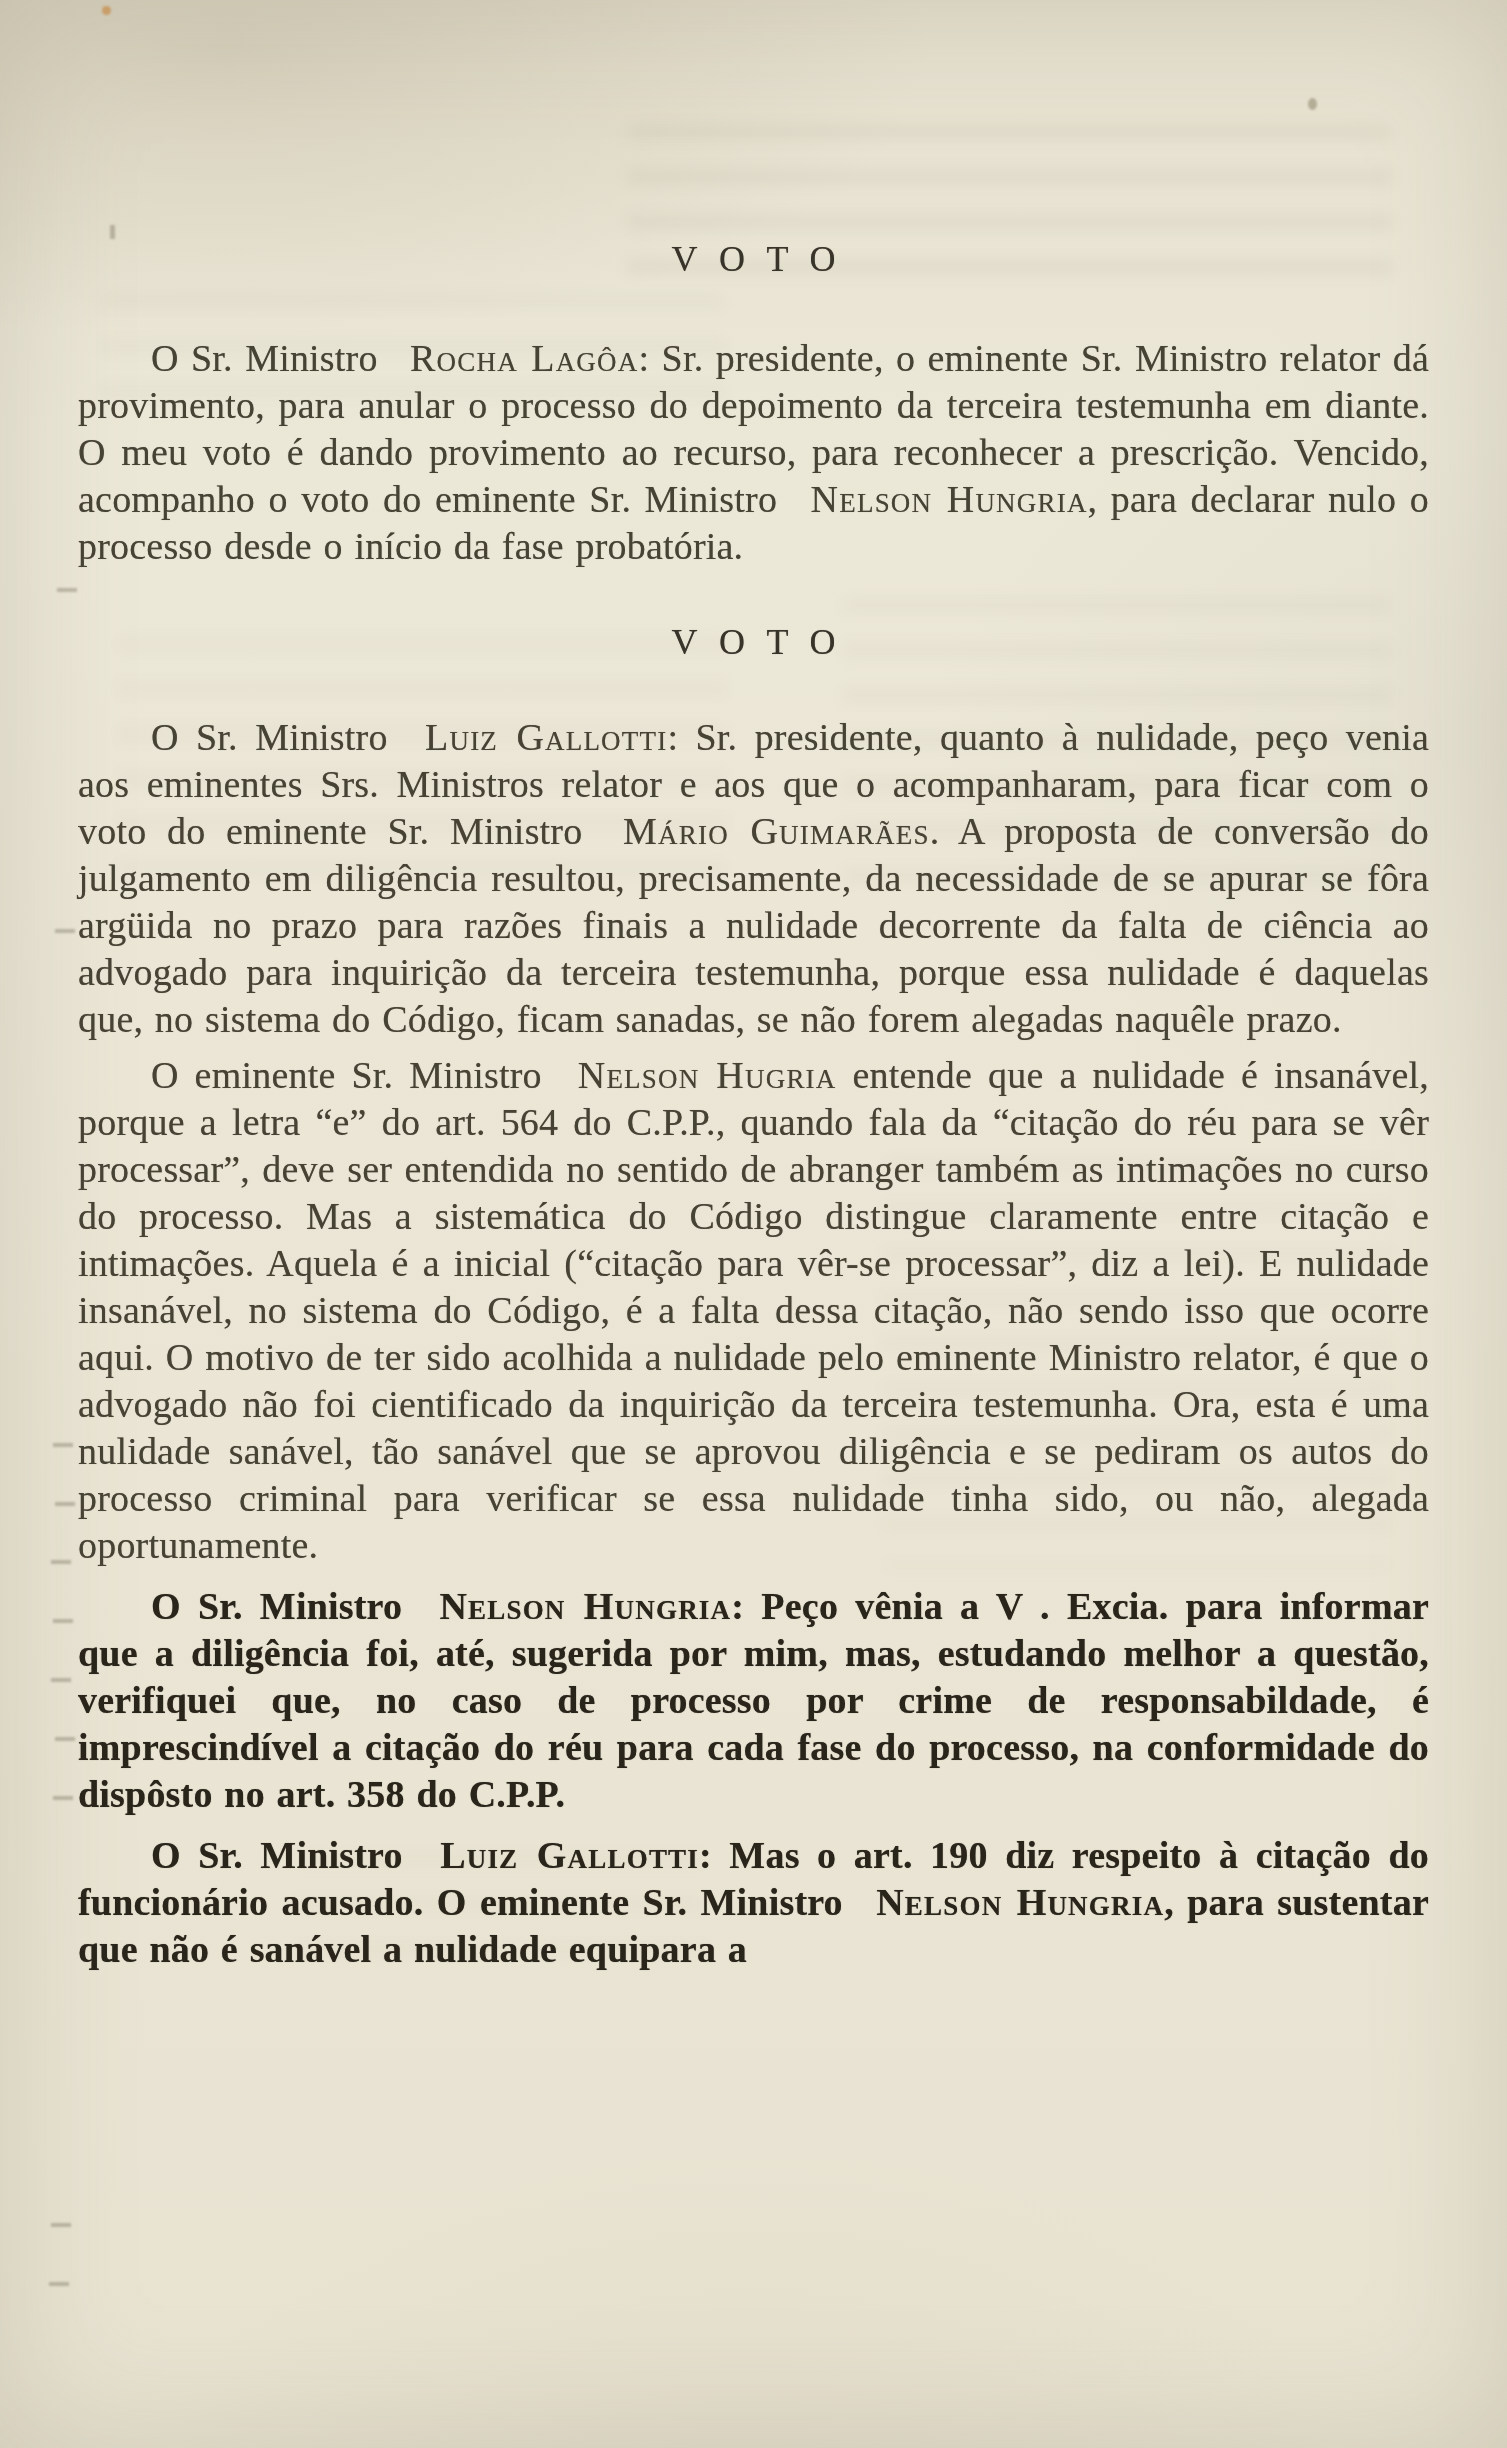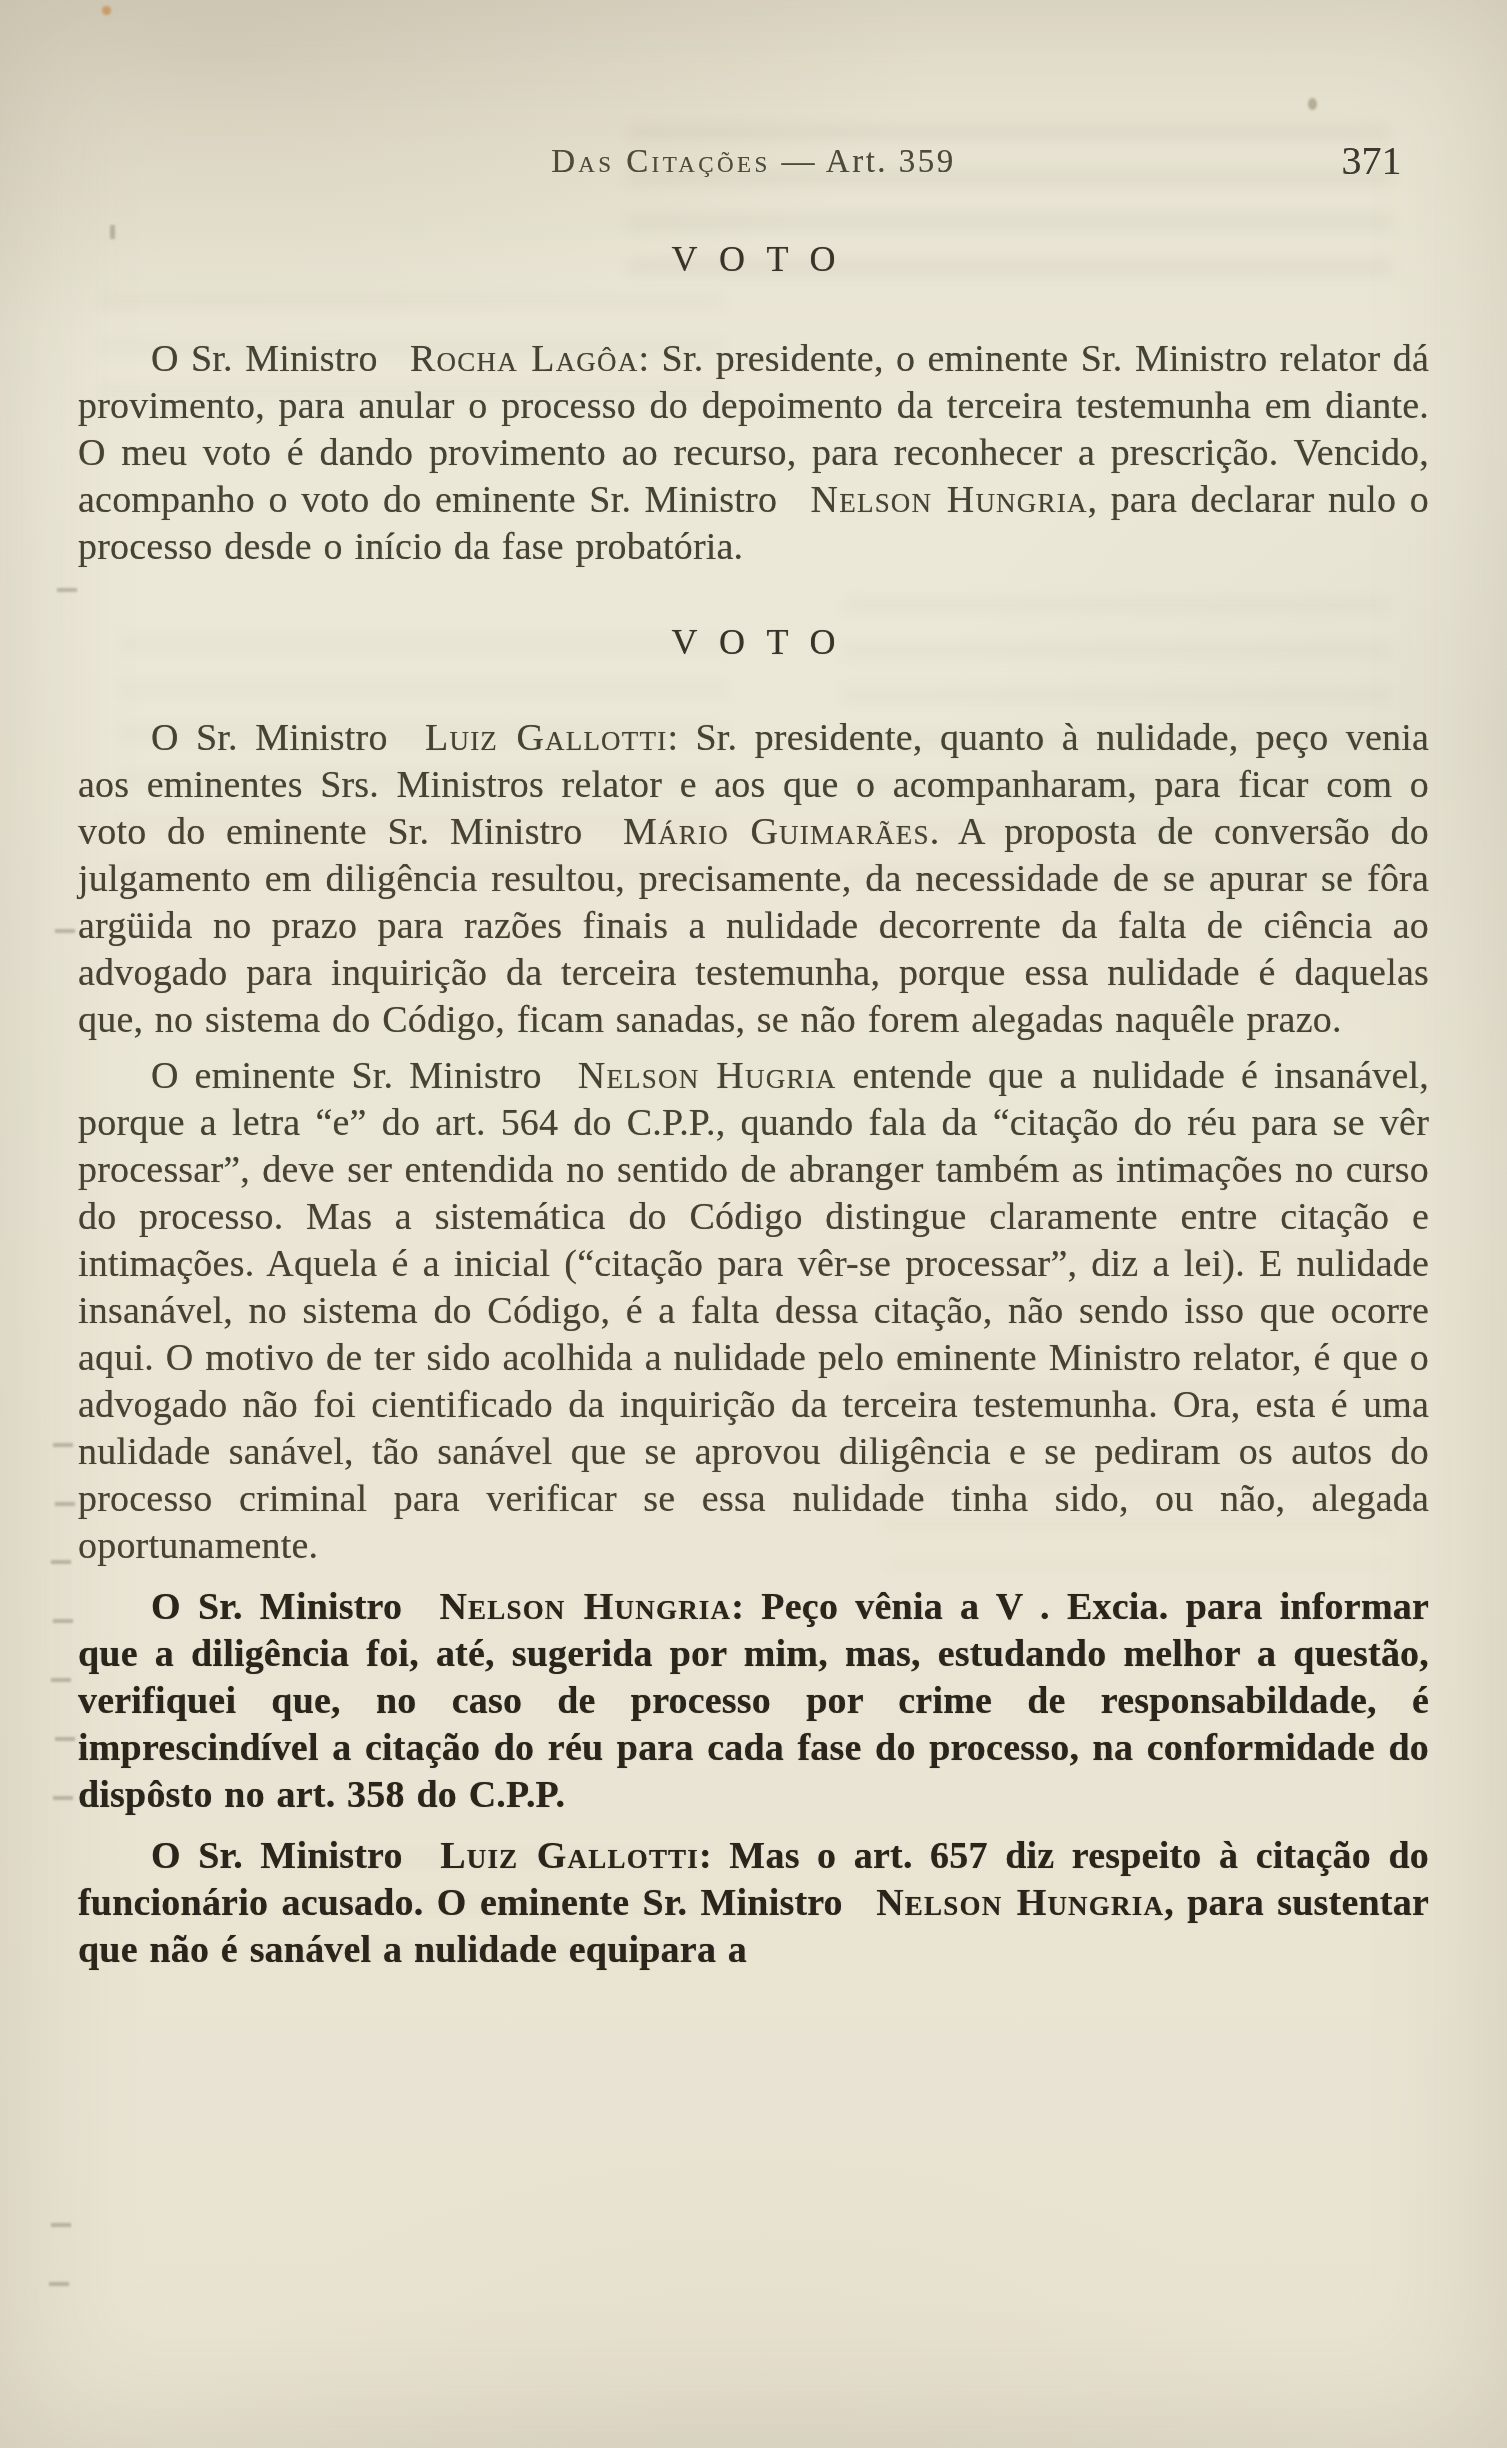--- a/index.html
+++ b/index.html
@@ -102,36 +102,32 @@
   <div class="mark" style="left:53px; top:1443px;"></div>
   <div class="mark" style="left:55px; top:1502px;"></div>
   <div class="mark" style="left:51px; top:1560px;"></div>
   <div class="mark" style="left:53px; top:1619px;"></div>
   <div class="mark" style="left:51px; top:1678px;"></div>
   <div class="mark" style="left:55px; top:1737px;"></div>
   <div class="mark" style="left:53px; top:1796px;"></div>
   <div class="mark" style="left:51px; top:2223px;"></div>
   <div class="mark" style="left:49px; top:2282px;"></div>
 
-  <div class="running-header">
-    <div class="header-title"><span class="caps">Das Citações</span><span> — Art. 359</span></div>
-    <div class="page-number">371</div>
-  </div>
 
   <div class="content">
 
     <h2 class="voto">VOTO</h2>
 
     <p class="para first"><span>O Sr. Ministro </span><span class="sc">Rocha Lagôa</span><span>: Sr. presidente, o eminente Sr. Ministro relator dá provimento, para anular o processo do depoimento da terceira testemunha em diante. O meu voto é dando provimento ao recurso, para reconhecer a prescrição. Vencido, acompanho o voto do eminente Sr. Ministro </span><span class="sc">Nelson Hungria</span><span>, para declarar nulo o processo desde o início da fase probatória.</span></p>
 
     <h2 class="voto second">VOTO</h2>
 
     <p class="para after-heading"><span>O Sr. Ministro </span><span class="sc">Luiz Gallotti</span><span>: Sr. presidente, quanto à nulidade, peço </span><span class="it">venia</span><span> aos eminentes Srs. Ministros relator e aos que o acompanharam, para ficar com o voto do eminente Sr. Ministro </span><span class="sc">Mário Guimarães</span><span>. A proposta de conversão do julgamento em diligência resultou, precisamente, da necessidade de se apurar se fôra argüida no prazo para razões finais a nulidade decorrente da falta de ciência ao advogado para inquirição da terceira testemunha, porque essa nulidade é daquelas que, no sistema do Código, ficam sanadas, se não forem alegadas naquêle prazo.</span></p>
 
     <p class="para follow"><span>O eminente Sr. Ministro </span><span class="sc">Nelson Hugria</span><span> entende que a nulidade é insanável, porque a letra “e” do art. 564 do C.P.P., quando fala da “citação do réu para se vêr processar”, deve ser entendida no sentido de abranger também as intimações no curso do processo. Mas a sistemática do Código distingue claramente entre </span><span class="it">citação</span><span> e </span><span class="it">intimações</span><span>. Aquela é a inicial (“citação para vêr-se processar”, diz a lei). E nulidade insanável, no sistema do Código, é a falta dessa citação, não sendo isso que ocorre aqui. O motivo de ter sido acolhida a nulidade pelo eminente Ministro relator, é que o advogado não foi cientificado da inquirição da terceira testemunha. Ora, esta é uma nulidade sanável, tão sanável que se aprovou diligência e se pediram os autos do processo criminal para verificar se essa nulidade tinha sido, ou não, alegada oportunamente.</span></p>
 
     <p class="para gap ink-heavy"><span>O Sr. Ministro </span><span class="sc">Nelson Hungria</span><span>: Peço vênia a V . Excia. para informar que a diligência foi, até, sugerida por mim, mas, estudando melhor a questão, verifiquei que, no caso de processo por crime de responsabildade, é imprescindível a citação do réu para cada fase do processo, na conformidade do dispôsto no art. 358 do C.P.P.</span></p>
 
-    <p class="para gap ink-heavy"><span>O Sr. Ministro </span><span class="sc">Luiz Gallotti</span><span>: Mas o art. 657 diz respeito à </span><span class="it">citação</span><span> do funcionário acusado. O eminente Sr. Ministro </span><span class="sc">Nelson Hungria</span><span>, para sustentar que não é sanável a nulidade equipara a</span></p>
+    <p class="para gap ink-heavy"><span>O Sr. Ministro </span><span class="sc">Luiz Gallotti</span><span>: Mas o art. 190 diz respeito à </span><span class="it">citação</span><span> do funcionário acusado. O eminente Sr. Ministro </span><span class="sc">Nelson Hungria</span><span>, para sustentar que não é sanável a nulidade equipara a</span></p>
 
   </div>
 </div>
 
 
 </body></html>

